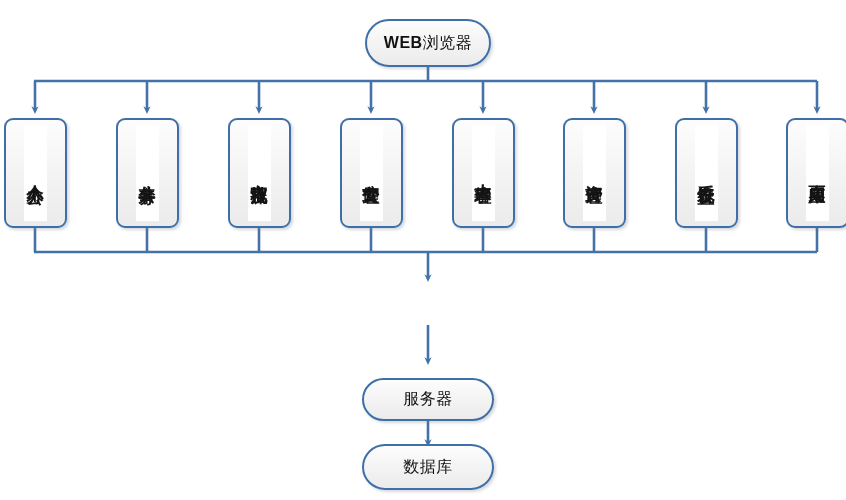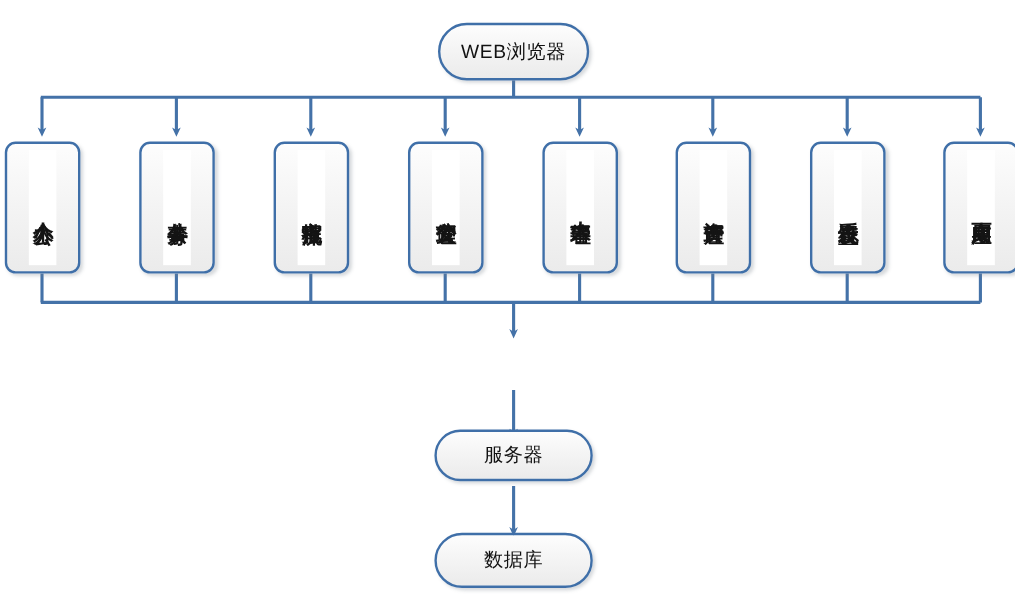--- a/index.html
+++ b/index.html
@@ -42,21 +42,21 @@
   
   .pill {
     border-radius: 999px;
   }
   .pill .label {
     font-size: 16px;
     letter-spacing: 0.5px;
     white-space: nowrap;
   }
   .pill .label b {
-    font-weight: normal;
+    font-weight: bold;
     margin-top: 14px;
   }
 
   
   .modbox {
     border-radius: 9px;
     align-items: stretch;
     justify-content: center;
     padding: 5px 0;
   }
@@ -164,21 +164,21 @@
 
   <div class="node modbox" style="left:675px; top:118px; width:63px; height:110px;">
     <span class="vlabel">系统设置</span>
   </div>
 
   <div class="node modbox" style="left:786px; top:118px; width:63px; height:110px;">
     <span class="vlabel">桌面应用</span>
   </div>
 
 
-  <div class="node pill" style="left:362px; top:358px; width:132px; height:43px;">
+  <div class="node pill" style="left:362px; top:378px; width:132px; height:43px;">
     <span class="label cjk">服务器</span>
   </div>
 
   <div class="node pill" style="left:362px; top:444px; width:132px; height:46px;text-align:center;">
     <span class="label cjk">数据库</span>
   </div>
 
 </div>
 
 </body></html>

